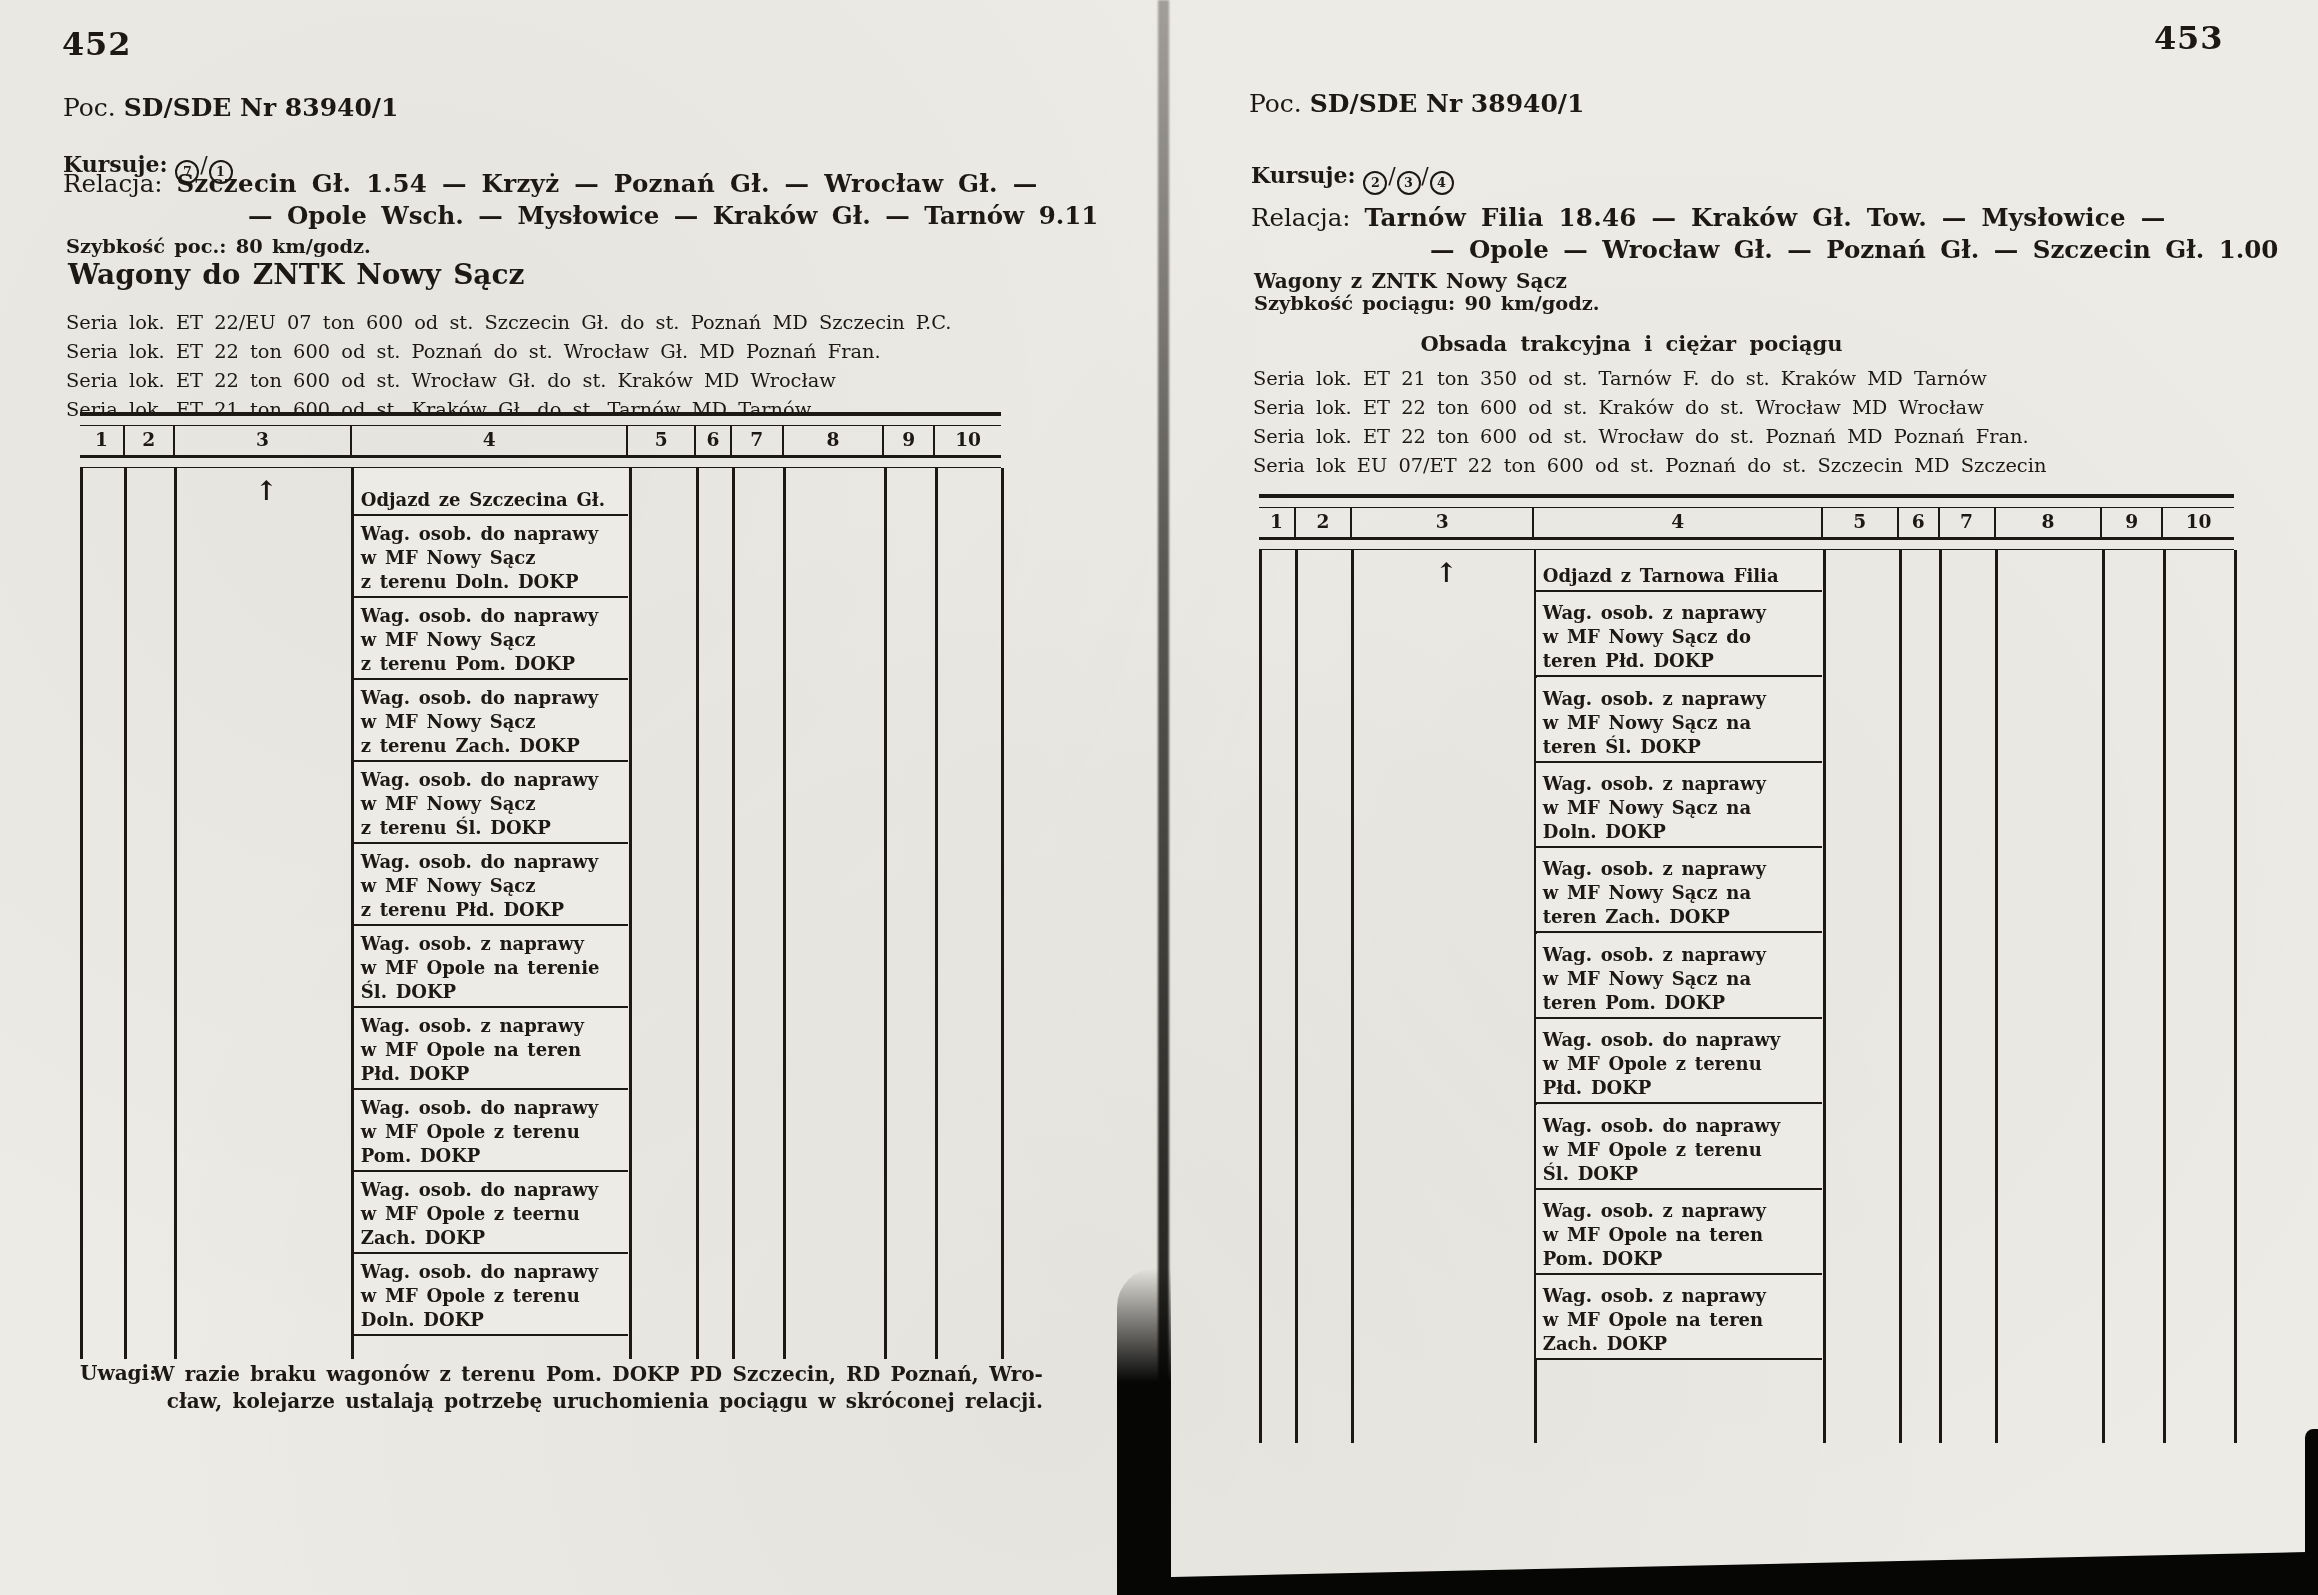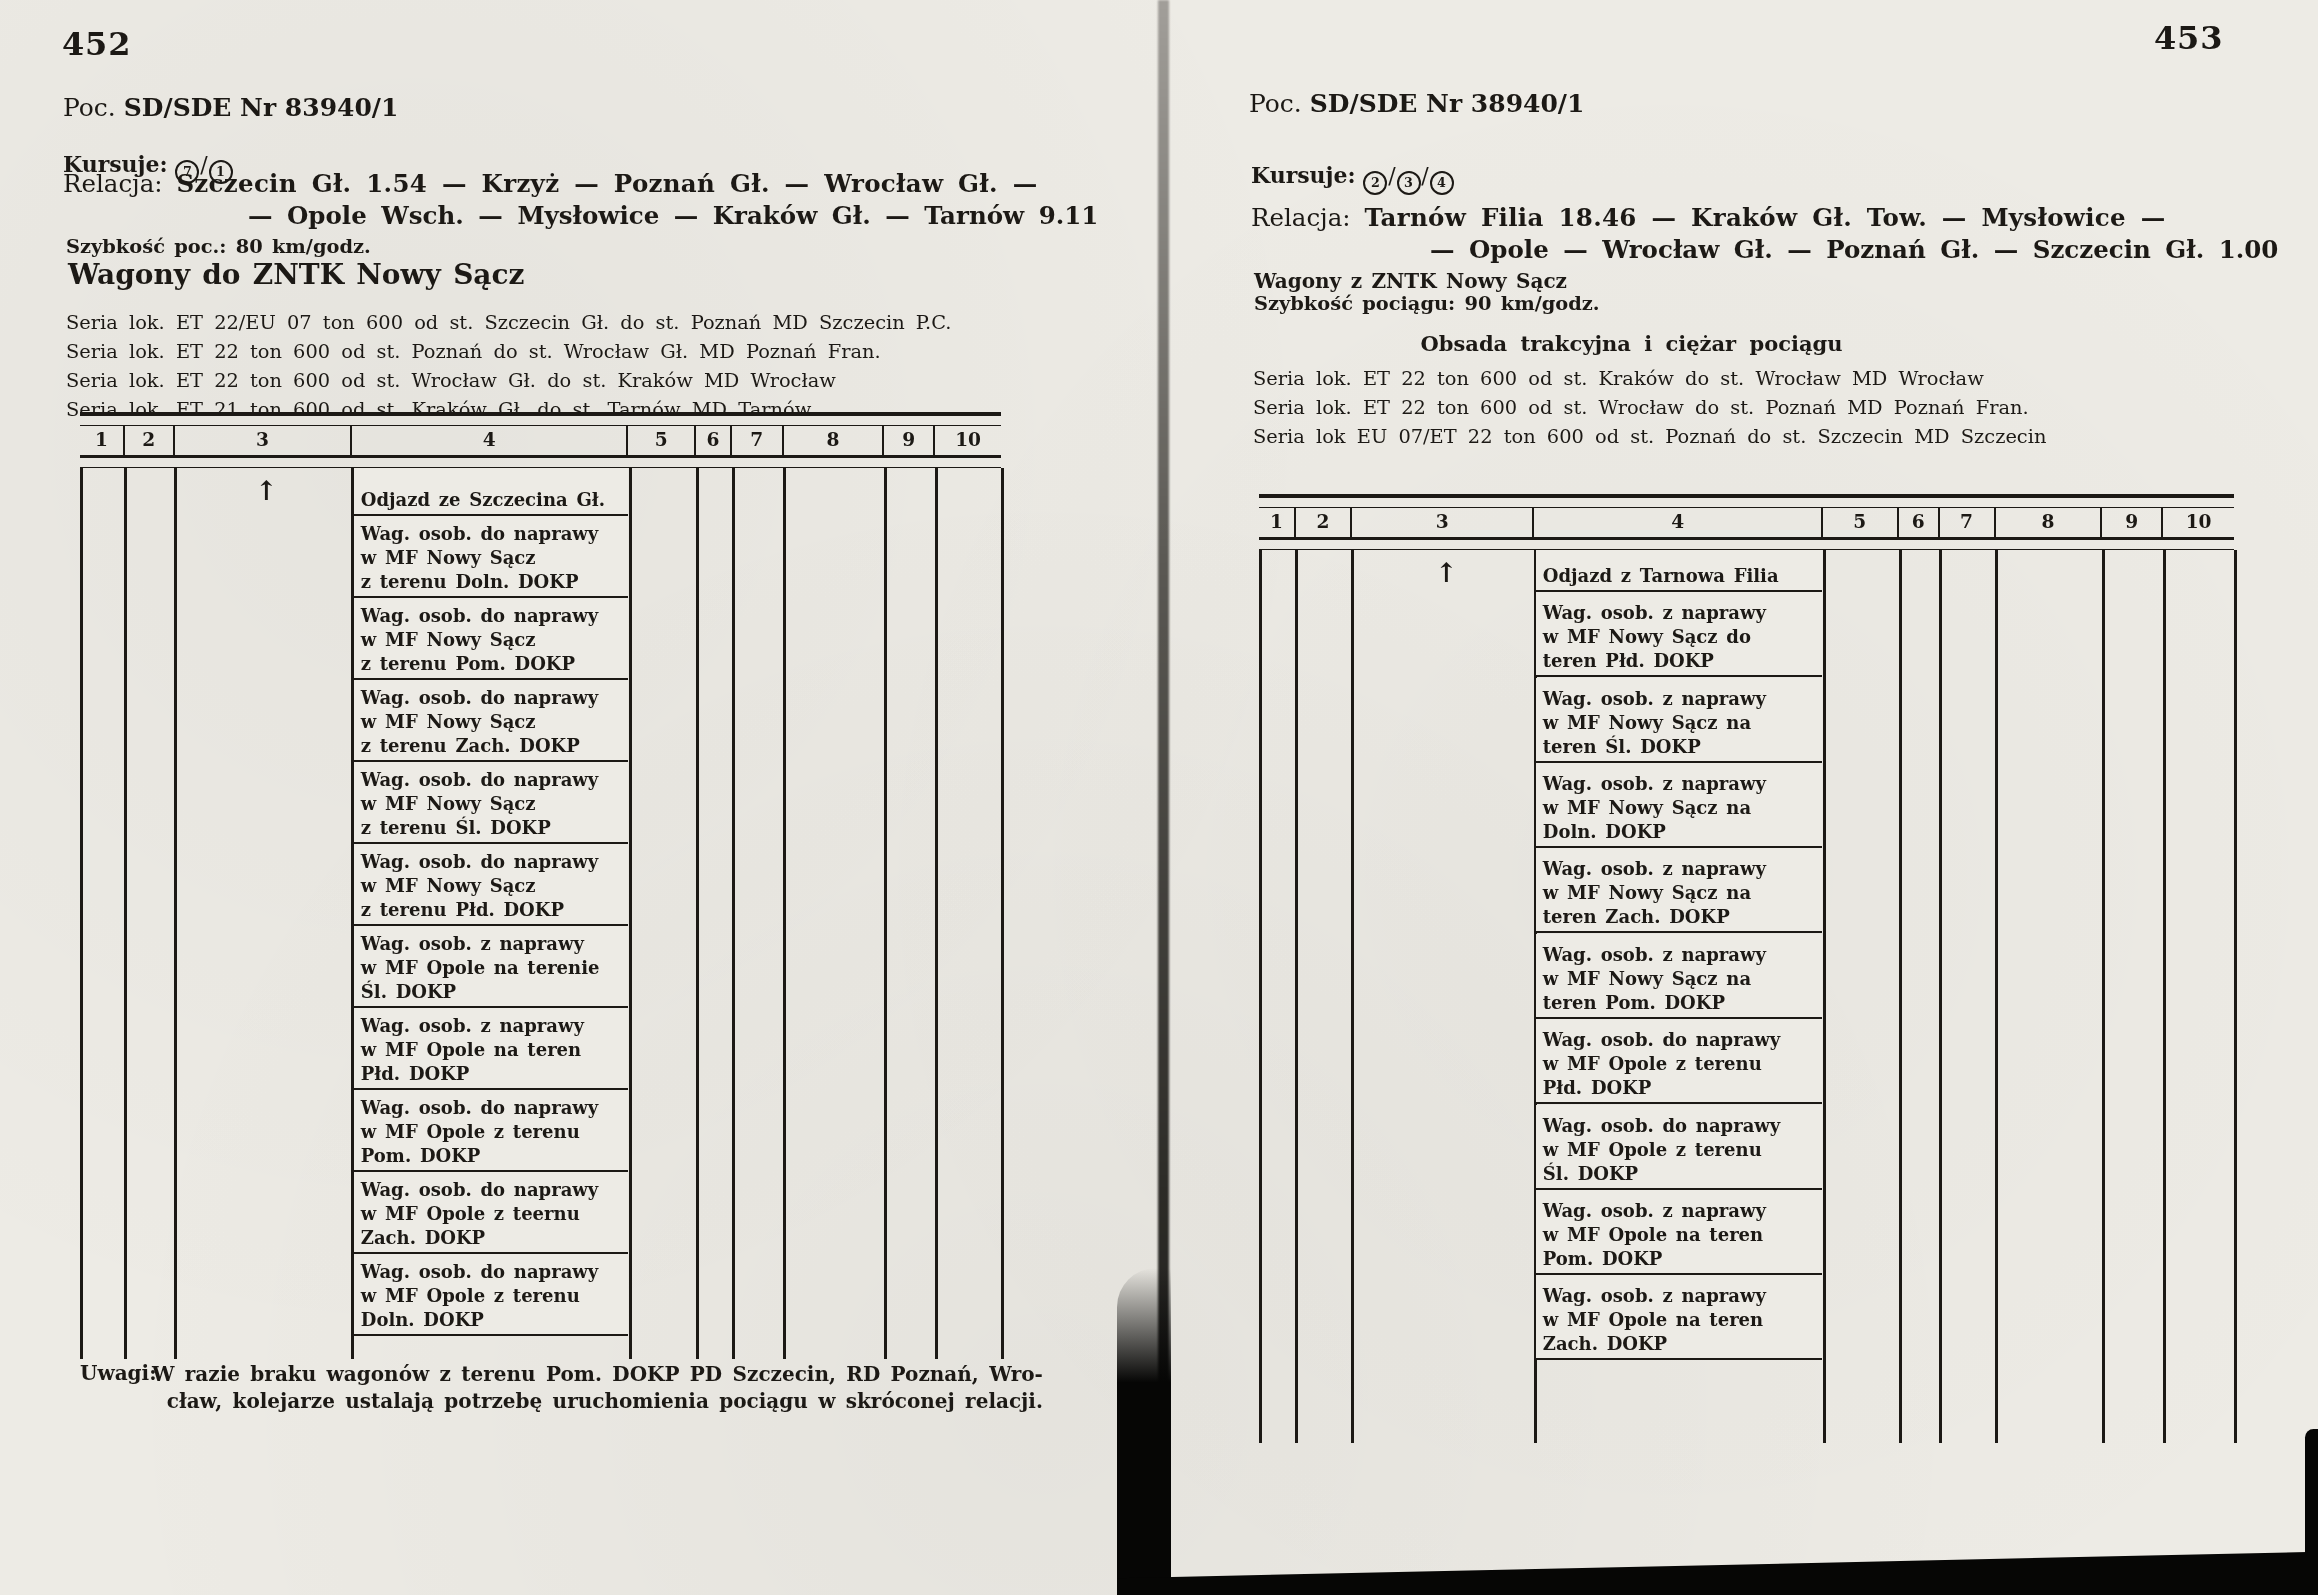--- a/index.html
+++ b/index.html
@@ -212,20 +212,21 @@
     <span class="val">Tarnów Filia 18.46 — Kraków Gł. Tow. — Mysłowice —</span>
   </div>
   <div class="abs relacja val" style="left:1430px;top:235px">— Opole — Wrocław Gł. — Poznań Gł. — Szczecin Gł. 1.00</div>
 
   <div class="abs small" style="left:1254px;top:269px;font-size:20px">Wagony z ZNTK Nowy Sącz</div>
   <div class="abs small" style="left:1254px;top:292px">Szybkość pociągu: 90 km/godz.</div>
 
   <div class="abs sect" style="left:1251px;top:331px;width:761px">Obsada trakcyjna i ciężar pociągu</div>
 
   <div class="abs seria" style="left:1253px;top:367px">
+      <div>Seria lok. ET 21 ton 350 od st. Tarnów F. do st. Kraków MD Tarnów</div>
       <div>Seria lok. ET 22 ton 600 od st. Kraków do st. Wrocław MD Wrocław</div>
       <div>Seria lok. ET 22 ton 600 od st. Wrocław do st. Poznań MD Poznań Fran.</div>
       <div>Seria lok EU 07/ET 22 ton 600 od st. Poznań do st. Szczecin MD Szczecin</div>
     </div>
 
   <div class="rail-table" style="left: 1259px; top: 494px; width: 975px;">
       <div class="tbl-topline"></div>
       <div class="tbl-hdr">
         <div class="tbl-hdr-cell" style="width: 37px;">1</div>
         <div class="tbl-hdr-cell" style="width: 56px;">2</div>

